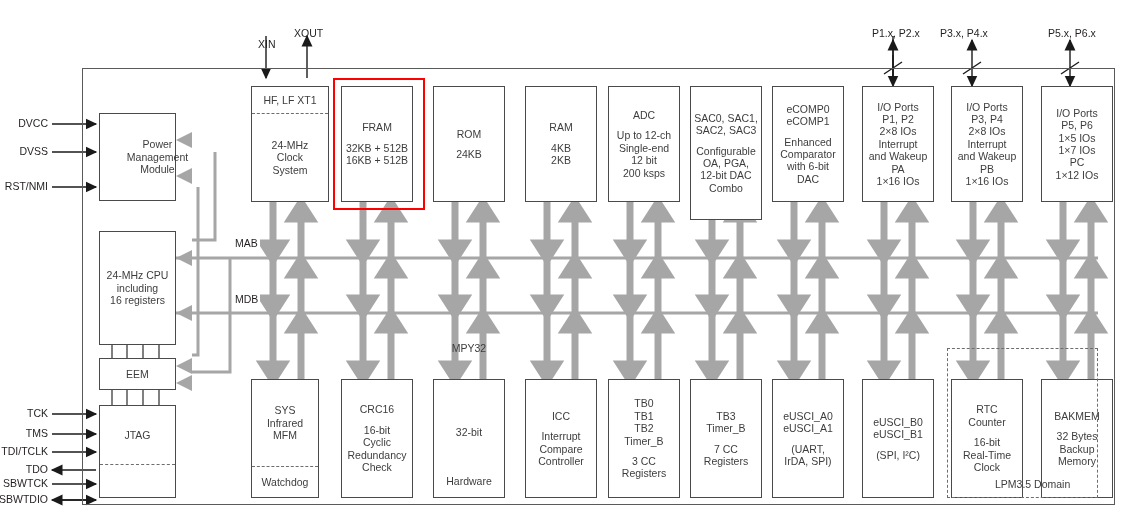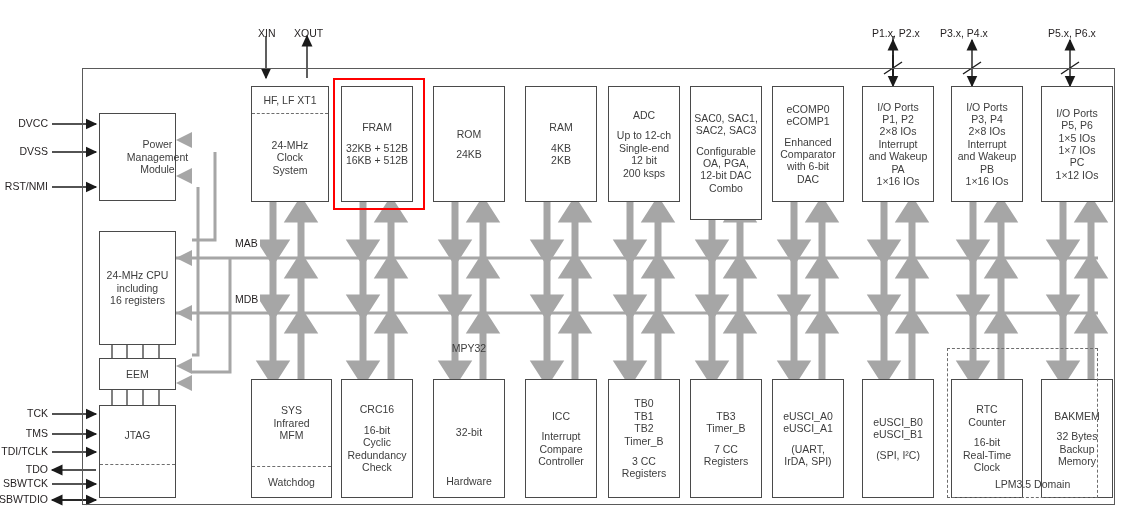--- a/index.html
+++ b/index.html
@@ -331,21 +331,21 @@
         <span>1×5 IOs</span>
         <span>1×7 IOs</span>
         <span>PC</span>
         <span>1×12 IOs</span>
       </div>
     </div>
 
   <div class="fram-hl" style="left:333px;top:78px;width:92px;height:132px;"></div>
 
   <div id="bottomrow">
-      <div class="blk" style="left: 251px; top: 379px; width: 81px; height: 119px; justify-content: flex-start;">
+      <div class="blk" style="left: 251px; top: 379px; width: 68px; height: 119px; justify-content: flex-start;">
         <div style="width: 100%; flex: 1 1 0%; display: flex; flex-direction: column; align-items: center; justify-content: center;">
           <span>SYS</span>
           <span>Infrared</span>
           <span>MFM</span>
         </div>
         <div style="width: 100%; border-top: 1.6px dashed rgb(109, 109, 109);"></div>
         <div style="width: 100%; height: 30px; display: flex; align-items: center; justify-content: center;">
           <span>Watchdog</span>
         </div>
       </div>
@@ -417,21 +417,21 @@
       </div>
     </div>
 
   <div class="dashdom" style="left:947px;top:348px;width:151px;height:150px;"></div>
   <div class="domlbl" style="left:995px;top:478px;">LPM3.5 Domain</div>
 
   <div class="buslbl" style="left:233px;top:237px;">MAB</div>
   <div class="buslbl" style="left:233px;top:293px;">MDB</div>
 
   <div id="pinlabels">
-      <div class="pinlbl" style="left: 258px; top: 27px;">XIN</div>
+      <div class="pinlbl" style="left: 258px; top: 38px;">XIN</div>
       <div class="pinlbl" style="left: 294px; top: 27px;">XOUT</div>
       <div class="pinlbl" style="left: 872px; top: 27px;">P1.x, P2.x</div>
       <div class="pinlbl" style="left: 940px; top: 27px;">P3.x, P4.x</div>
       <div class="pinlbl" style="left: 1048px; top: 27px;">P5.x, P6.x</div>
       <div class="pinlbl" style="right: 1093px; top: 117px; text-align: right;">DVCC</div>
       <div class="pinlbl" style="right: 1093px; top: 145px; text-align: center;">DVSS</div>
       <div class="pinlbl" style="right: 1093px; top: 180px; text-align: right;">RST/NMI</div>
       <div class="pinlbl" style="right: 1093px; top: 407px; text-align: right;">TCK</div>
       <div class="pinlbl" style="right: 1093px; top: 427px; text-align: right;">TMS</div>
       <div class="pinlbl" style="right: 1093px; top: 445px; text-align: right;">TDI/TCLK</div>

